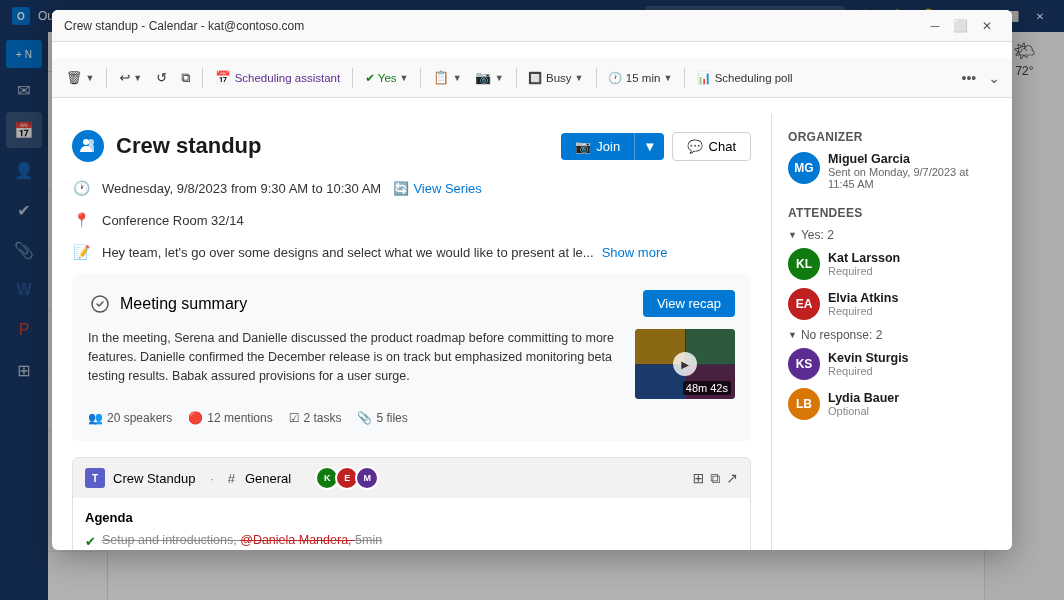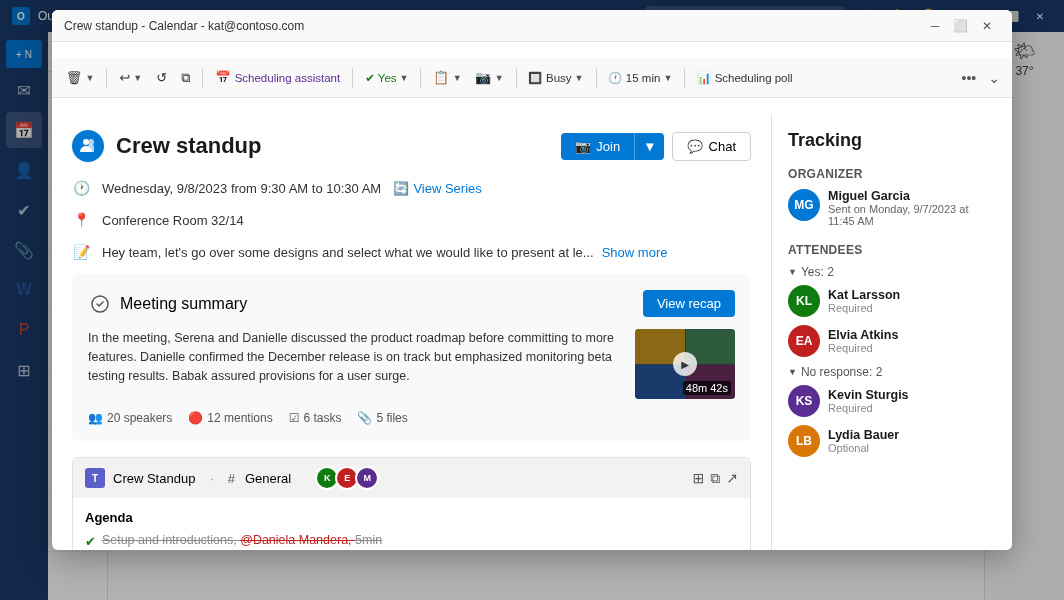--- a/index.html
+++ b/index.html
@@ -660,21 +660,21 @@
           <div style="position:absolute;right:8px;top:60px;width:80px;height:120px;background:#e8d5f5;border-left:3px solid #8b5cf6;border-radius:3px;padding:4px;font-size:10px;color:#5b21b6;">
             <div style="font-size:9px;color:#7c3aed;">ning</div>
             <div style="font-size:9px;color:#7c3aed;">PM</div>
           </div>
         </div>
       </div>
     </div>
 
     <div class="right-panel">
       <span style="font-size:18px;">🌤</span>
-      <span style="font-size:12px;margin-top:2px;">37°</span>
+      <span style="font-size:12px;margin-top:2px;">72°</span>
     </div>
 
   </div>
 
   <div class="modal-overlay">
     <div class="modal">
 
       <div class="modal-titlebar">
         <span class="modal-titlebar-title">Crew standup - Calendar - kat@contoso.com</span>
         <div class="modal-win-btn">─</div>
@@ -816,21 +816,21 @@
               <div class="stat-item">
                 <span>👥</span>
                 <span>20 speakers</span>
               </div>
               <div class="stat-item">
                 <span>🔴</span>
                 <span>12 mentions</span>
               </div>
               <div class="stat-item">
                 <span>☑</span>
-                <span>6 tasks</span>
+                <span>2 tasks</span>
               </div>
               <div class="stat-item">
                 <span>📎</span>
                 <span>5 files</span>
               </div>
             </div>
           </div>
 
           <div class="teams-section">
             <div class="teams-header">
@@ -861,21 +861,20 @@
               </div>
               <div class="agenda-item">
                 <span class="agenda-check">✔</span>
               </div>
             </div>
           </div>
 
         </div>
 
         <div class="tracking-panel">
-          <div class="tracking-title">Tracking</div>
 
           <div class="tracking-section-title">Organizer</div>
           <div class="organizer-row">
             <div class="avatar mg">MG</div>
             <div>
               <div class="attendee-name-line">Miguel Garcia</div>
               <div class="attendee-sub">Sent on Monday, 9/7/2023 at 11:45 AM</div>
             </div>
           </div>
 

